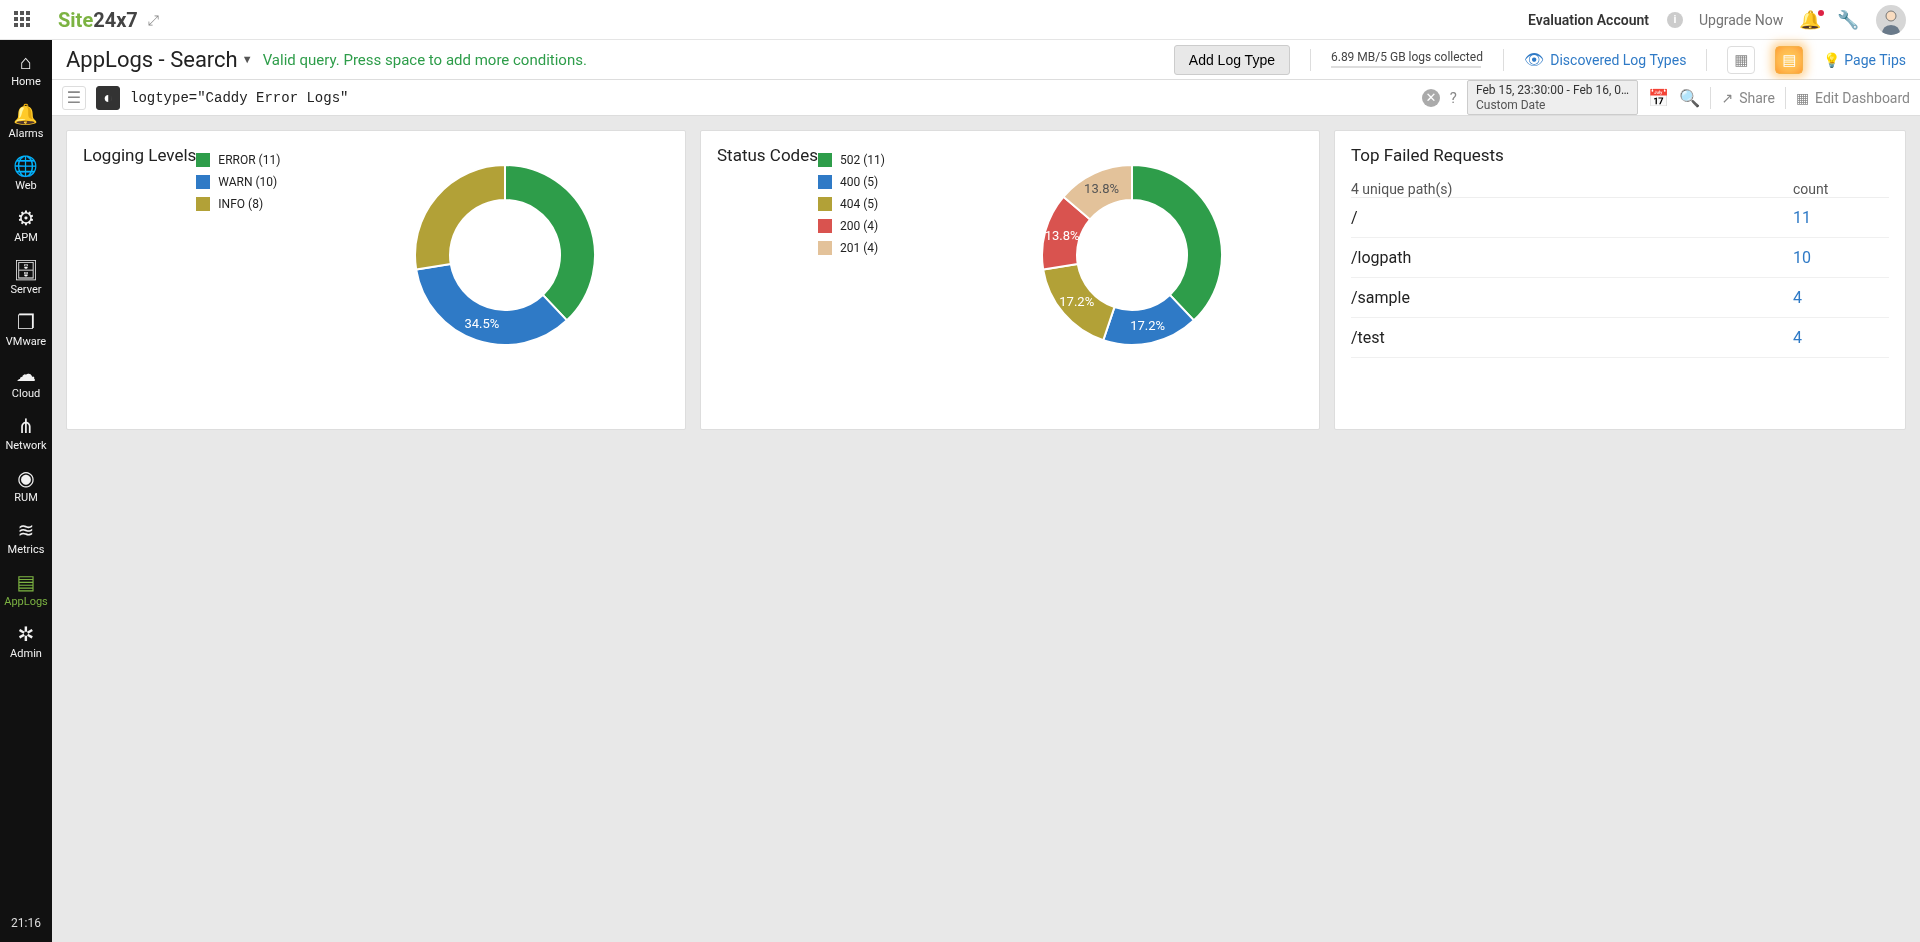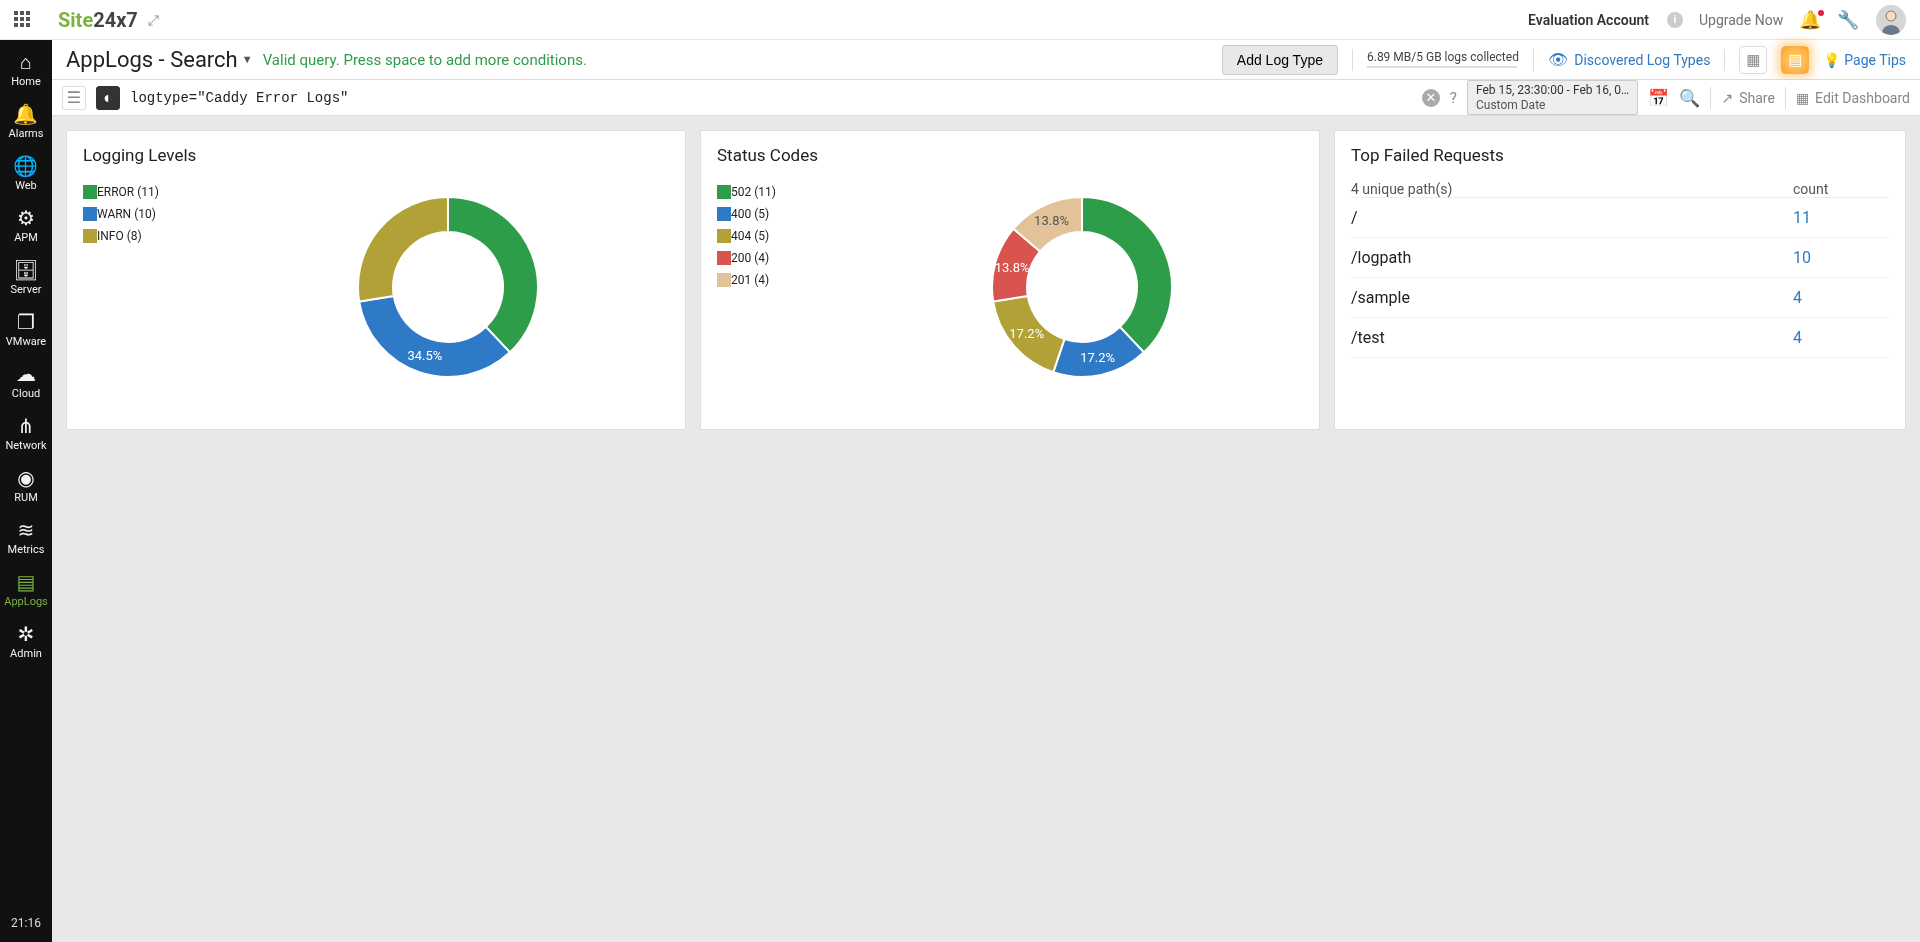--- a/index.html
+++ b/index.html
@@ -27,21 +27,21 @@
 .side-item { width: 100%; display: flex; flex-direction: column; align-items: center; justify-content: center; gap: 3px; color: #f2f2f2; font-size: 11px; padding: 8px 0; cursor: pointer; }
 .side-item.active { color: #7cb342; }
 .side-item .ico { font-size: 20px; line-height: 1; }
 .side-time { margin-top: auto; color: #ddd; font-size: 12px; padding: 12px 0; }
 
 
 .subheader { position: absolute; top: 40px; left: 52px; right: 0; height: 40px; background: #ffffff; border-bottom: 1px solid #ddd; display: flex; align-items: center; padding: 0 14px; font-size: 15px; gap: 10px; }
 .page-title { font-size: 22px; font-weight: 400; color: #222; display: flex; align-items: center; gap: 4px; }
 .caret-down { font-size: 11px; color: #555; }
 .valid-query { color: #2e9d4a; font-size: 15px; }
-.subheader-right { margin-left: auto; display: flex; align-items: center; gap: 14px; font-size: 14px; }
+.subheader-right { margin-left: auto; display: flex; align-items: center; gap: 20px; font-size: 14px; }
 .add-log-type { background: #e8e8e8; border: 1px solid #ccc; border-radius: 3px; padding: 6px 14px; cursor: pointer; font-size: 14px; }
 .logs-collected { display: flex; flex-direction: column; align-items: flex-start; font-size: 12px; color: #444; line-height: 1.1; }
 .progress-bar { width: 150px; height: 2px; background: #ddd; margin-top: 2px; }
 .progress-inner { height: 100%; width: 68%; background: #555; }
 .discovered { color: #2f7ac6; display: flex; align-items: center; gap: 6px; cursor: pointer; }
 .eye-icon { font-size: 16px; }
 .sq-btn { width: 28px; height: 28px; border: 1px solid #ddd; border-radius: 4px; display: inline-flex; align-items: center; justify-content: center; color: #888; cursor: pointer; font-size: 15px; }
 .sq-btn.highlight { background: radial-gradient(circle, #ffcf5c 0%, #ffb84d 60%, #ff9c33 100%); color: #fff; border-color: #f5b24a; box-shadow: 0 0 8px 4px rgba(255,176,60,0.5); }
 .page-tips { color: #2f7ac6; cursor: pointer; }
 .divider { width: 1px; height: 22px; background: #ddd; }
@@ -58,24 +58,24 @@
 .date-range .line2 { color: #555; }
 .calendar-icon { color: #888; font-size: 17px; cursor: pointer; }
 .search-icon { color: #888; font-size: 17px; cursor: pointer; }
 .share-group { display: flex; align-items: center; gap: 6px; color: #888; cursor: pointer; font-size: 14px; }
 .edit-dash { display: flex; align-items: center; gap: 6px; color: #888; cursor: pointer; font-size: 14px; }
 
 
 .content { position: absolute; top: 116px; left: 52px; right: 0; bottom: 0; padding: 14px; display: flex; gap: 14px; align-items: flex-start; }
 .card { background: #fff; border: 1px solid #ddd; border-radius: 2px; padding: 14px 16px; height: 300px; }
 .card-title { font-size: 17px; color: #222; margin-bottom: 12px; }
-.card.chart { display: flex; flex-direction: column; }
+.card.chart { display: flex; flex-direction: row; }
 .chart-body { flex: 1; display: flex; gap: 24px; align-items: flex-start; }
 .legend { display: flex; flex-direction: column; gap: 8px; font-size: 12px; color: #222; min-width: 120px; margin-top: 8px;}
-.legend-item { display: flex; align-items: flex-start; }
+.legend-item { display: flex; align-items: flex-start; gap: 8px; }
 .swatch { width: 14px; height: 14px; }
 .donut-wrap { flex: 1; display: flex; align-items: center; justify-content: center; position: relative; }
 
 
 .table-card { flex: 1; min-width: 420px; }
 .table-head { display: flex; justify-content: space-between; font-size: 14px; color: #555; padding: 4px 0 0 0; border-bottom: 1px solid #eee; }
 .table-row { display: flex; justify-content: space-between; font-size: 16px; color: #222; padding: 10px 0; border-bottom: 1px solid #f0f0f0; }
 .table-row .count { color: #2f7ac6; min-width: 96px; }
 .table-paths { color: #222; }
 

